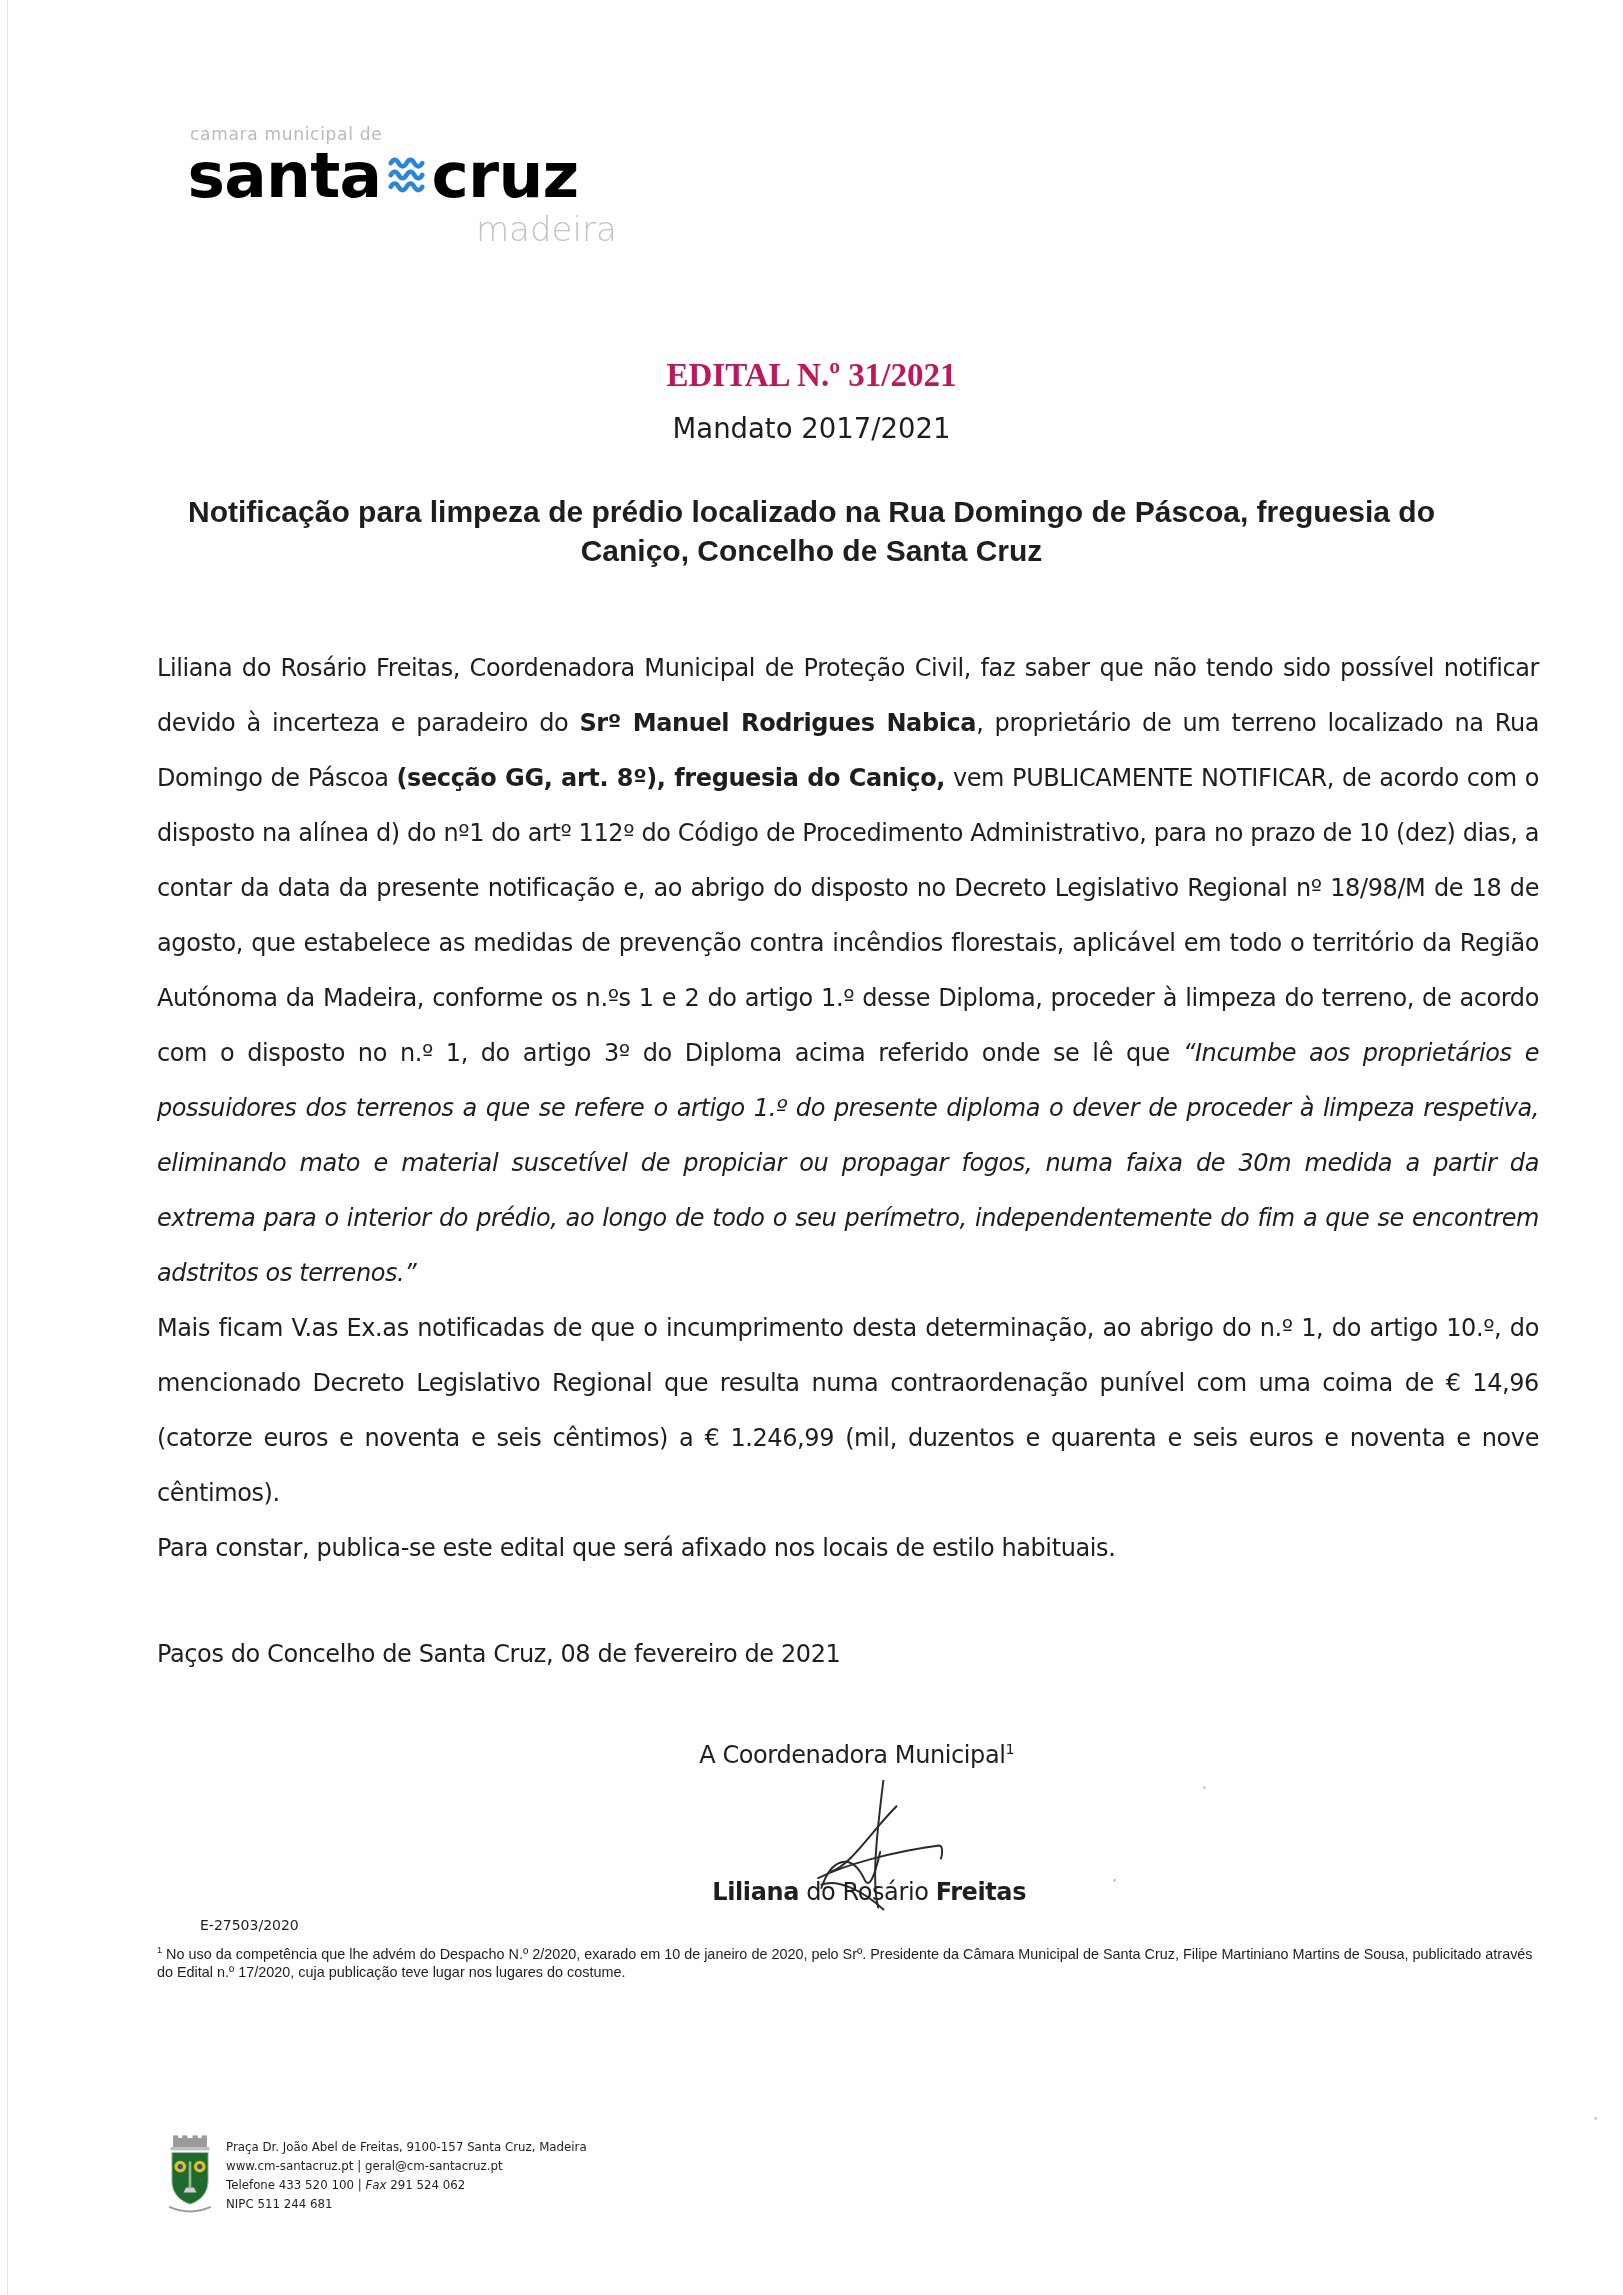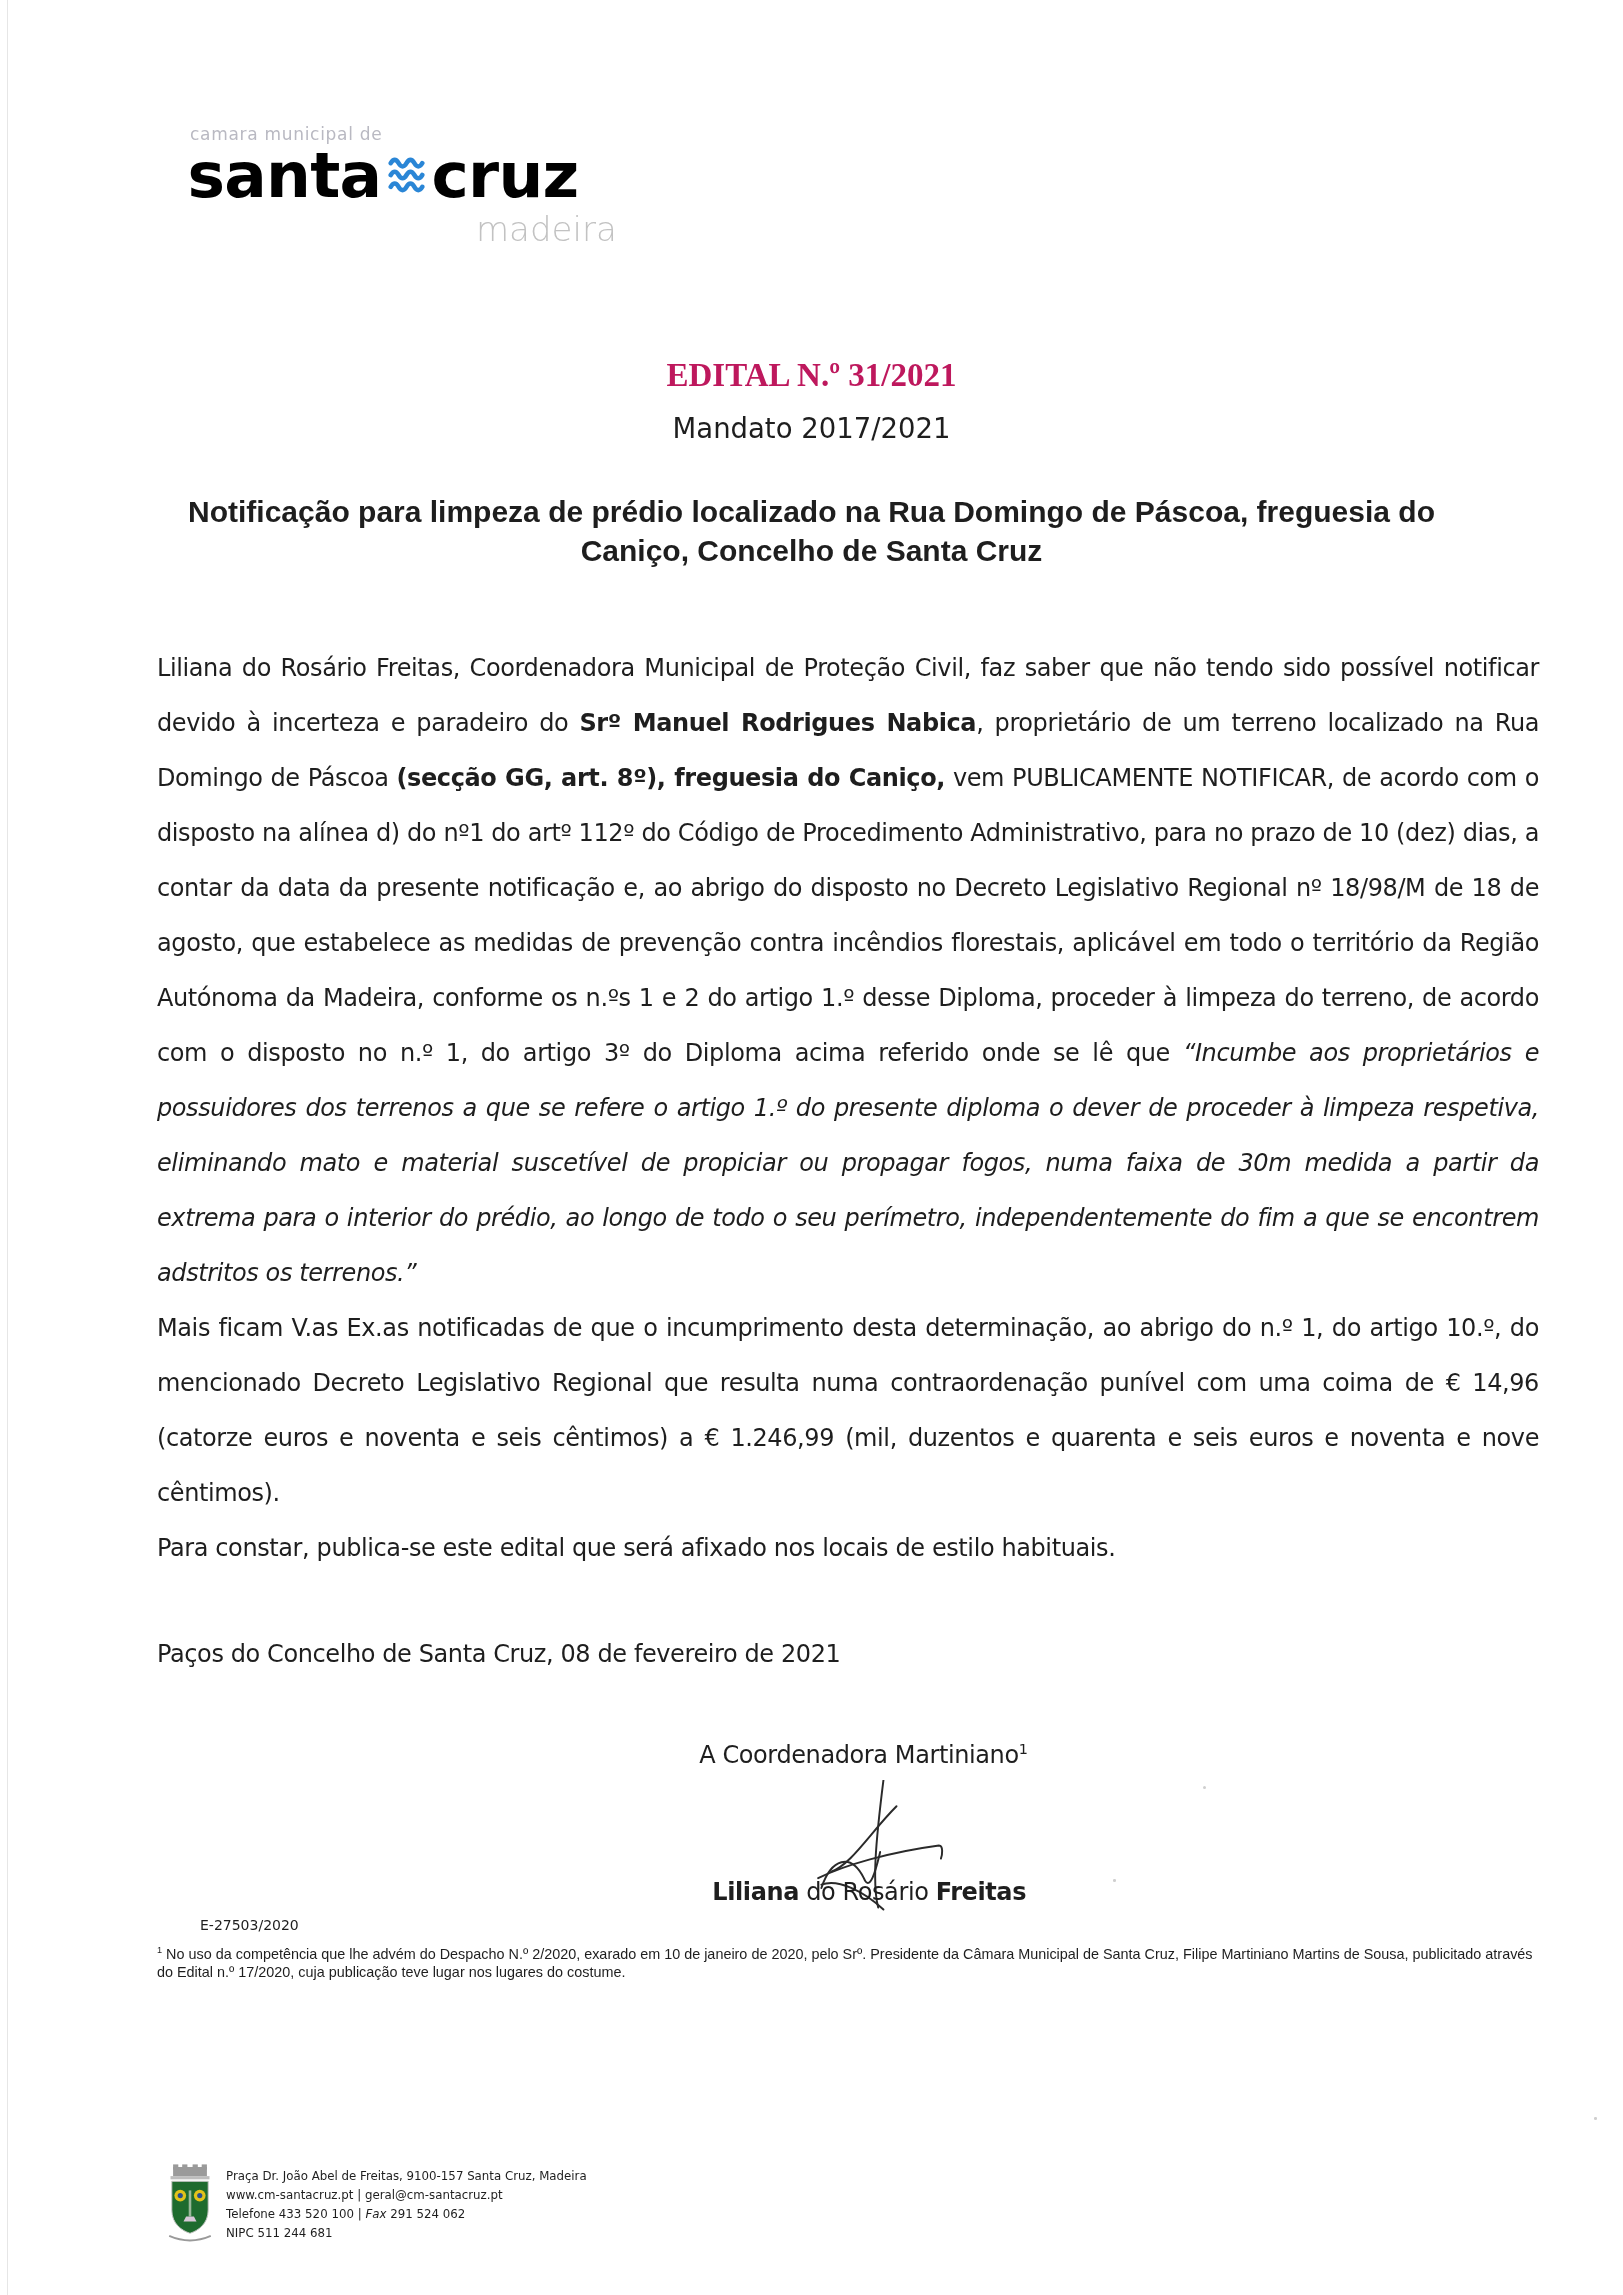--- a/index.html
+++ b/index.html
@@ -32,21 +32,21 @@
   .sig-role sup { font-size: 14.4px; }
   .sig-svg { position: absolute; left: 98px; top: 39px; width: 209px; height: 131px; }
   .sig-name { position: absolute; left: 18.3px; top: 137px; font-family: "DejaVu Sans", sans-serif; font-size: 24px; white-space: nowrap; letter-spacing: -0.4px; }
   .sig-name b { font-weight: bold; }
 
   .ref { position: absolute; left: 200px; top: 1917px; font-family: "DejaVu Sans", sans-serif; font-size: 14px; }
   .footnote { position: absolute; left: 157px; top: 1941px; width: 1381px; font-family: "Liberation Sans", sans-serif; font-size: 14.4px; line-height: 18.3px; color: #1e1e1e; }
   .footnote sup { font-size: 9.2px; }
 
   
-  .footer { position: absolute; left: 164px; top: 2135px; width: 589px; height: 85px; margin-top: 29px; }
+  .footer { position: absolute; left: 164px; top: 2135px; width: 589px; height: 85px; }
   .coat { position: absolute; left: 0; top: 0; width: 52px; height: 84px; }
   .footer-lines { position: absolute; left: 62px; top: 3.3px; font-family: "DejaVu Sans", sans-serif; font-size: 11.8px; line-height: 19px; color: #1e1e1e; }
   .footer-lines i { }
 
   .speck { position: absolute; background: #cfcfcf; border-radius: 50%; }
 </style>
 </head>
 <body>
 
 <div class="page-edge"></div>
@@ -73,21 +73,21 @@
 
 <div class="body-text">
   <p><span>Liliana do Rosário Freitas, Coordenadora Municipal de Proteção Civil, faz saber que não tendo sido possível notificar devido à incerteza e paradeiro do </span><b>Srº Manuel Rodrigues Nabica</b><span>, proprietário de um terreno localizado na Rua Domingo de Páscoa </span><b>(secção GG, art. 8º), freguesia do Caniço,</b><span> vem PUBLICAMENTE NOTIFICAR, de acordo com o disposto na alínea d) do nº1 do artº 112º do Código de Procedimento Administrativo, para no prazo de 10 (dez) dias, a contar da data da presente notificação e, ao abrigo do disposto no Decreto Legislativo Regional nº 18/98/M de 18 de agosto, que estabelece as medidas de prevenção contra incêndios florestais, aplicável em todo o território da Região Autónoma da Madeira, conforme os n.ºs 1 e 2 do artigo 1.º desse Diploma, proceder à limpeza do terreno, de acordo com o disposto no n.º 1, do artigo 3º do Diploma acima referido onde se lê que </span><i>“Incumbe aos proprietários e possuidores dos terrenos a que se refere o artigo 1.º do presente diploma o dever de proceder à limpeza respetiva, eliminando mato e material suscetível de propiciar ou propagar fogos, numa faixa de 30m medida a partir da extrema para o interior do prédio, ao longo de todo o seu perímetro, independentemente do fim a que se encontrem adstritos os terrenos.”</i></p>
   <p>Mais ficam V.as Ex.as notificadas de que o incumprimento desta determinação, ao abrigo do n.º 1, do artigo 10.º, do mencionado Decreto Legislativo Regional que resulta numa contraordenação punível com uma coima de € 14,96 (catorze euros e noventa e seis cêntimos) a € 1.246,99 (mil, duzentos e quarenta e seis euros e noventa e nove cêntimos).</p>
   <p>Para constar, publica-se este edital que será afixado nos locais de estilo habituais.</p>
 </div>
 
 <div class="place-date">Paços do Concelho de Santa Cruz, 08 de fevereiro de 2021</div>
 
 <div class="signature-block">
-  <div class="sig-role"><span>A Coordenadora Martiniano</span><sup>1</sup></div>
+  <div class="sig-role"><span>A Coordenadora Municipal</span><sup>1</sup></div>
   <svg class="sig-svg" viewBox="0 0 320 200">
     <g fill="none" stroke="#2a2a2a" stroke-width="3" stroke-linecap="round">
       <path d="M140 0 C135 40 130 80 128 120 C126 160 128 180 132 195"></path>
       <path d="M160 40 C120 80 90 130 60 140"></path>
       <path d="M40 150 C80 130 150 110 225 100 C232 100 230 115 228 120"></path>
       <path d="M45 165 C60 120 90 110 110 150 C120 175 130 130 135 110"></path>
       <path d="M45 160 C70 150 110 170 140 198"></path>
     </g>
   </svg>
   <div class="sig-name"><b>Liliana</b><span> do Rosário </span><b>Freitas</b></div>

